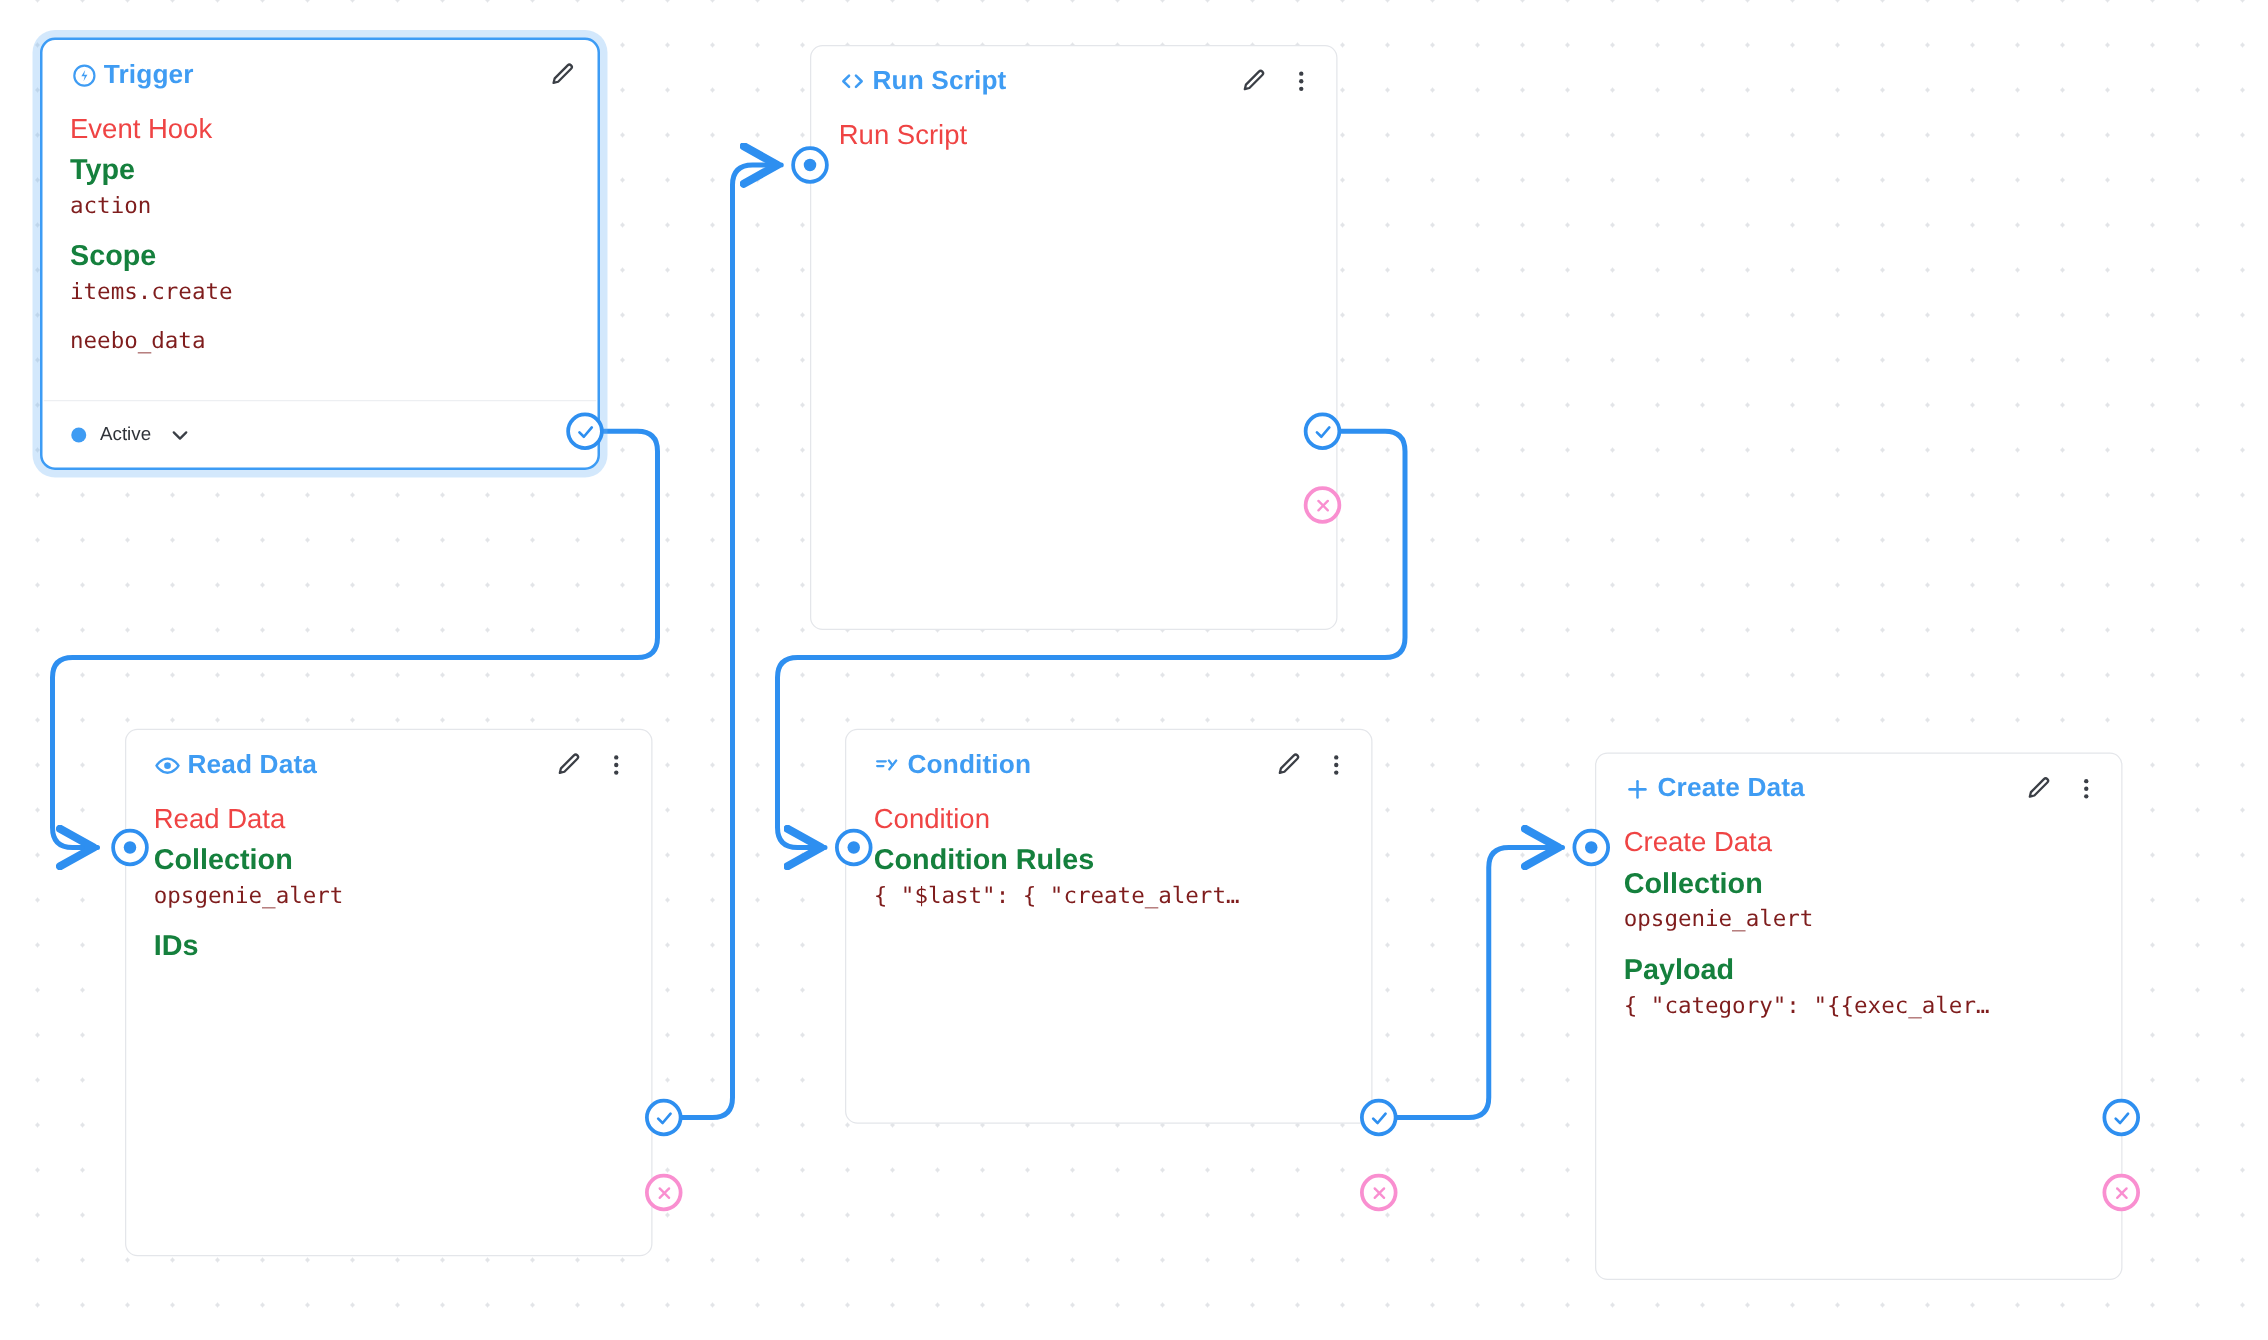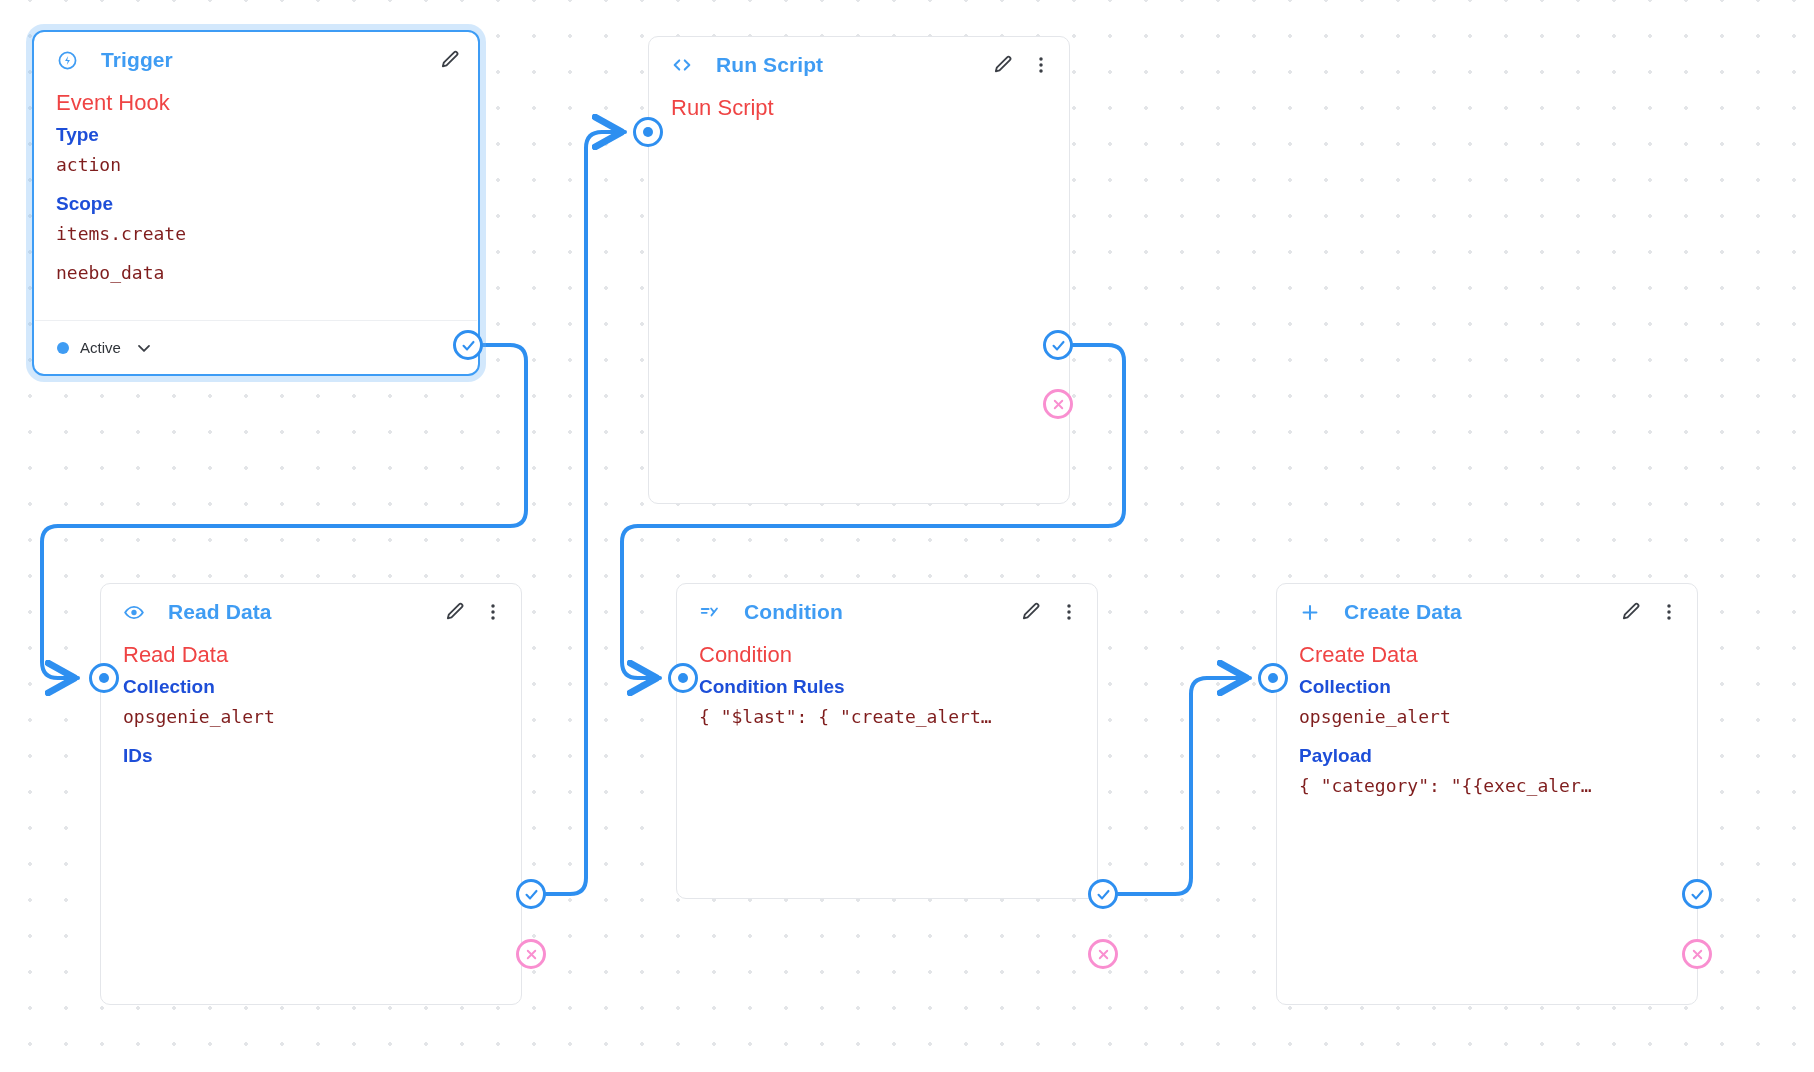--- a/index.html
+++ b/index.html
@@ -48,21 +48,21 @@
 
   .node-header {
     display: flex;
     align-items: center;
     height: 56px;
     padding: 0 16px 0 22px;
   }
   .node-title {
     display: flex;
     align-items: center;
-    gap: 23px;
+    gap: 5px;
     color: #3f9cf3;
     font-size: 21px;
     font-weight: 700;
     letter-spacing: .1px;
   }
   .node-title .glyph {
     display: inline-flex;
     align-items: center;
     justify-content: center;
     width: 22px;
@@ -87,23 +87,23 @@
 
   .node-body { padding: 0 22px 10px 22px; }
 
   .row-name {
     font-size: 22px;
     color: #ef4444;
     line-height: 30px;
     margin-bottom: 2px;
   }
   .field-label {
-    font-size: 19px;
+    font-size: 23px;
     font-weight: 700;
-    color: #1d4ed8;
+    color: #15803d;
     line-height: 30px;
   }
   .field-value {
     font-family: "DejaVu Sans Mono", monospace;
     font-size: 18px;
     color: #7f1d1d;
     line-height: 30px;
     white-space: nowrap;
     overflow: hidden;
   }
@@ -146,21 +146,21 @@
     background: #2e8ff0;
   }
   .handle.ok    { border: 3px solid #2e8ff0; color: #2e8ff0; }
   .handle.fail  { border: 3px solid #f98fd0; color: #f98fd0; }
 
   
   #node-trigger     { left: 32px;   top: 30px;  width: 448px;  }
   #node-runscript   { left: 648px;  top: 36px;  width: 422px; height: 468px; }
   #node-readdata    { left: 100px;  top: 583px; width: 422px; height: 422px; }
   #node-condition   { left: 676px;  top: 583px; width: 422px; height: 316px; }
-  #node-createdata  { left: 1276px; top: 583px; width: 422px; height: 422px; }
+  #node-createdata  { left: 1276px; top: 602px; width: 422px; height: 422px; }
 </style>
 </head>
 <body>
 
 <div id="canvas">
 
   <svg id="edges" viewBox="0 0 1814 1072" width="1814" height="1072">
     <defs>
       <marker id="arrow" viewBox="0 0 12 12" refX="11" refY="6" markerWidth="9" markerHeight="9" orient="auto-start-reverse">
         <path d="M1 1 L10 6 L1 11" fill="none" stroke="#2e8ff0" stroke-width="2.2" stroke-linecap="round" stroke-linejoin="round"></path>

